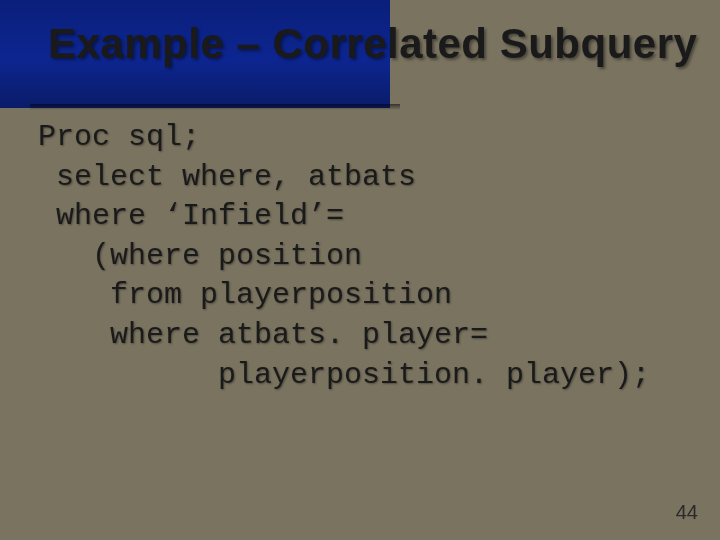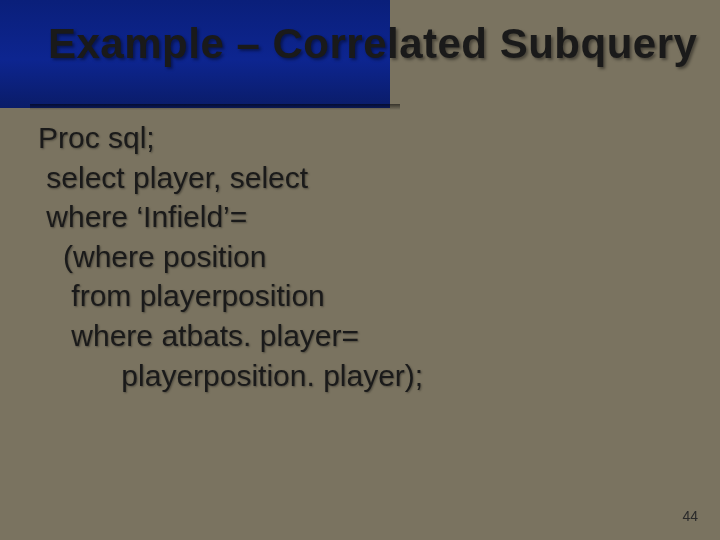--- a/index.html
+++ b/index.html
@@ -40,47 +40,47 @@
     height: 6px;
     background: linear-gradient(180deg, rgba(0,0,0,0.55), rgba(0,0,0,0));
     z-index: 0;
   }
   .code-block {
     position: absolute;
     top: 118px;
     left: 38px;
     right: 30px;
     color: #1a1a1a;
-    font-family: Liberation Sans, sans-serif;
+    font-family: Liberation Mono, monospace;
     font-size: 30px;
     line-height: 1.32;
     font-weight: 400;
     z-index: 2;
   }
   .code-line { white-space: pre; text-shadow: 1px 1px 2px rgba(0,0,0,0.35); }
   .slide-num {
     position: absolute;
     right: 22px;
     bottom: 16px;
     color: #2a2a2a;
-    font-size: 14px;
+    font-size: 20px;
     font-family: "Tahoma", sans-serif;
   }
 </style>
 </head>
 <body>
 
 <div class="banner"></div>
 <div class="title-shadow-line"></div>
 
 <div class="title">Example – Correlated Subquery</div>
 
 <div class="code-block">
   <div class="code-line">Proc sql;</div>
-  <div class="code-line"> select player, select</div>
+  <div class="code-line"> select where, atbats</div>
   <div class="code-line"> where ‘Infield’=</div>
   <div class="code-line">   (where position</div>
   <div class="code-line">    from playerposition</div>
   <div class="code-line">    where atbats. player=</div>
   <div class="code-line">          playerposition. player);</div>
 </div>
 
 <div class="slide-num">44</div>
 
 </body></html>

